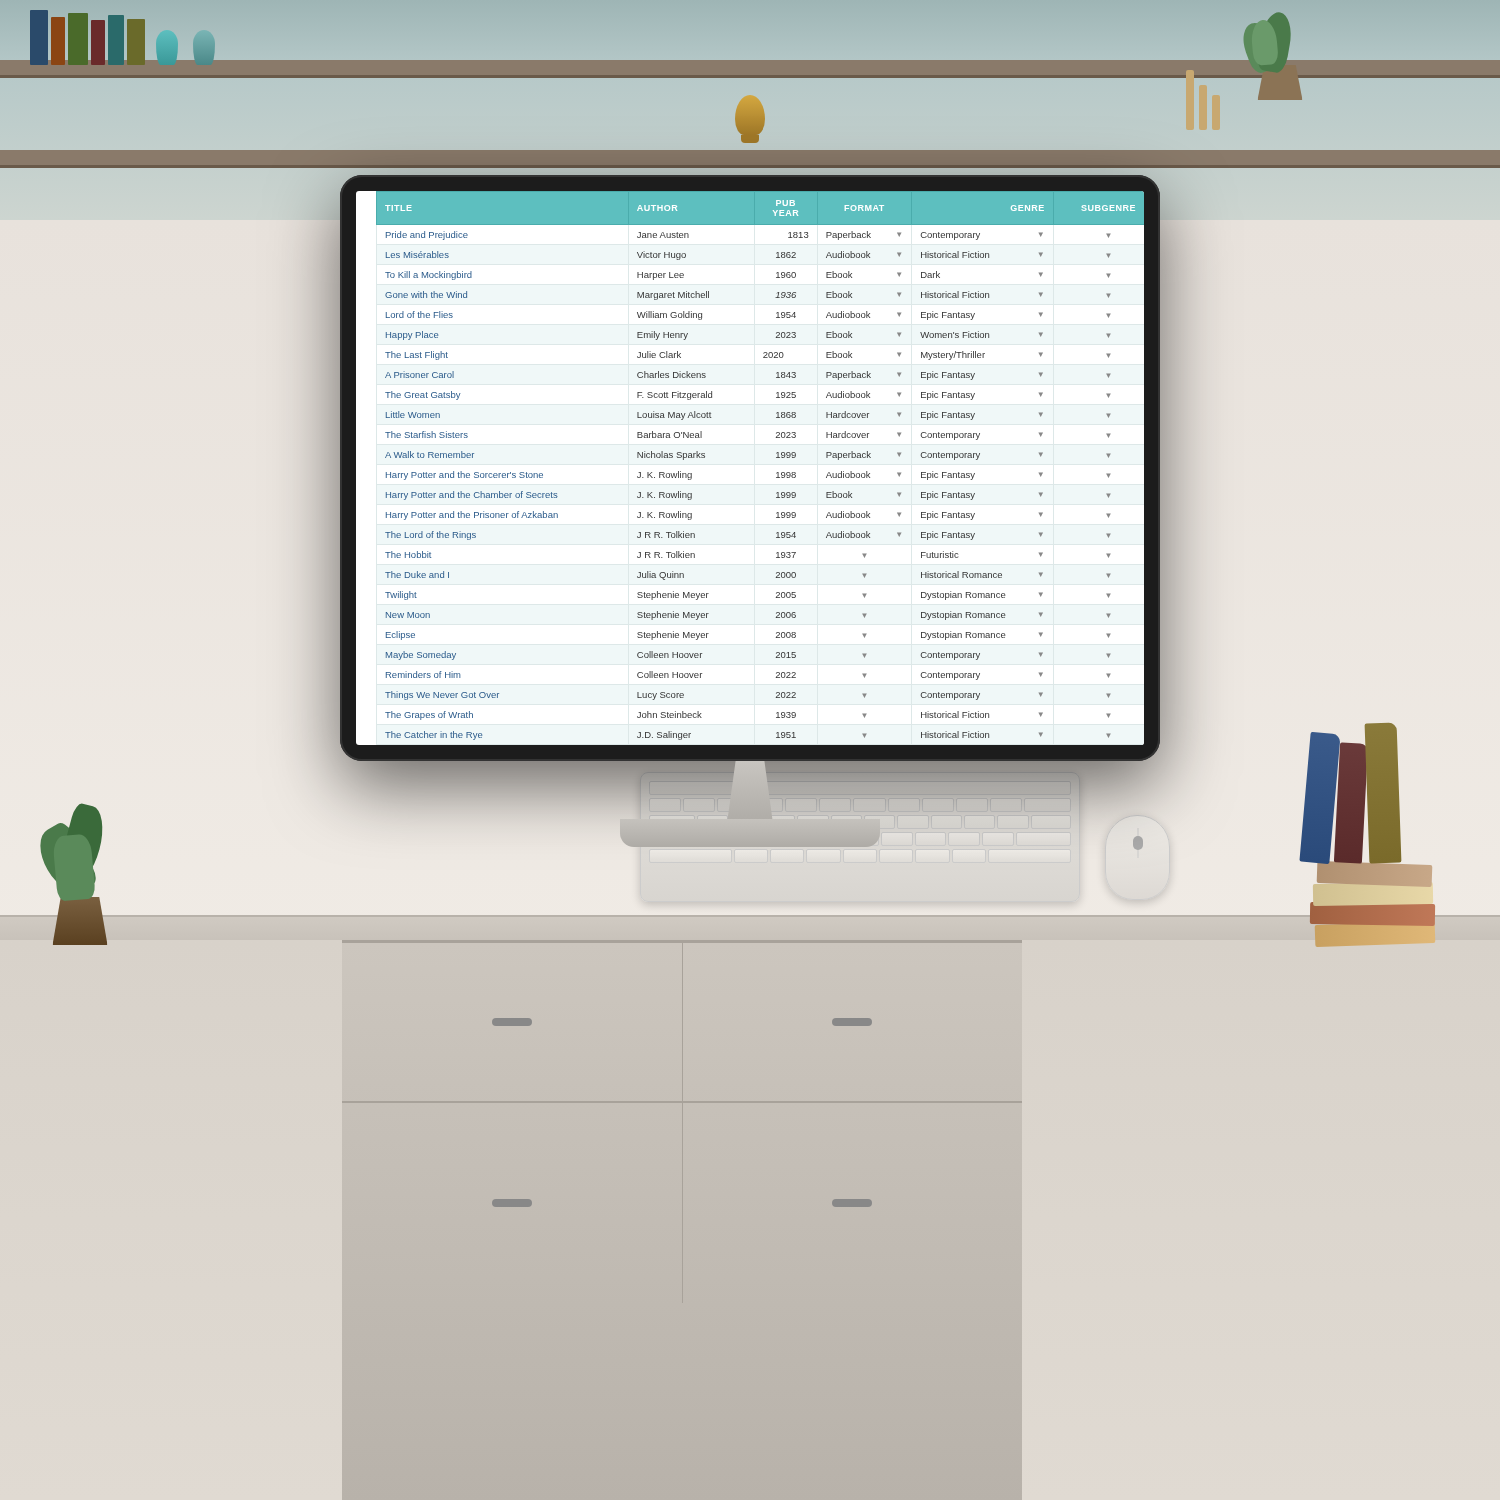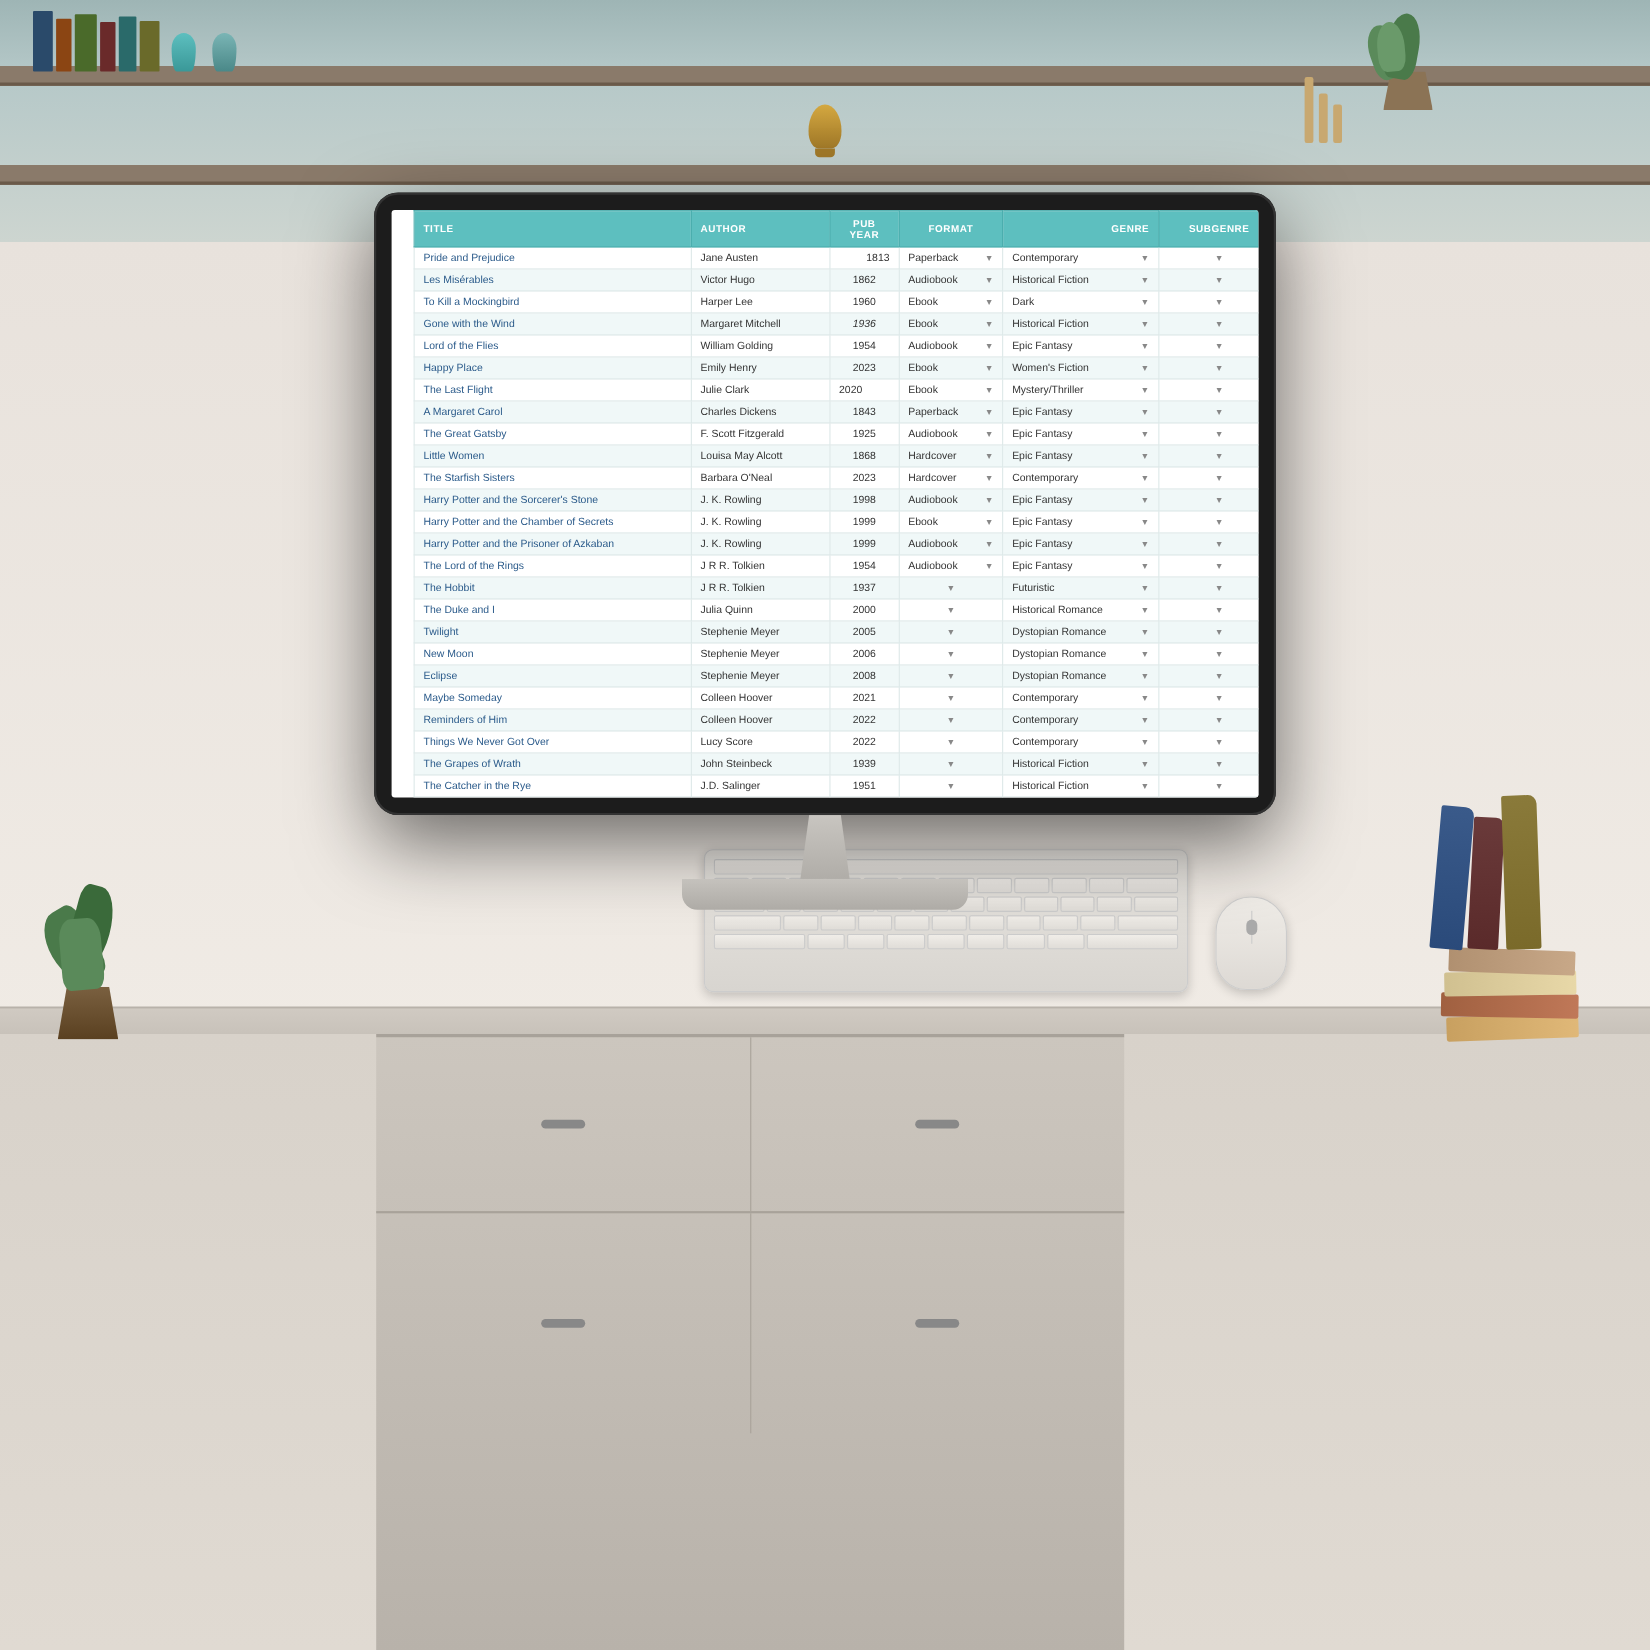--- a/index.html
+++ b/index.html
@@ -337,21 +337,21 @@
               <td style="text-align: left;">2020</td>
               <td style="text-align: center;">
                 <span style="display:flex;align-items:center;justify-content:space-between;">Ebook <span style="color:#888;font-size:8px;">▼</span></span>
               </td>
               <td style="text-align: center;">
                 <span style="display:flex;align-items:center;justify-content:space-between;">Mystery/Thriller <span style="color:#888;font-size:8px;">▼</span></span>
               </td>
               <td style="text-align: center;"><span style="color:#888;font-size:8px;">▼</span></td>
             </tr>
             <tr>
-              <td style="color: rgb(42, 90, 138); cursor: pointer;">A Margaret Carol</td>
+              <td style="color: rgb(42, 90, 138); cursor: pointer;">A Prisoner Carol</td>
               <td>Charles Dickens</td>
               <td style="text-align: center;">1843</td>
               <td style="text-align: center;">
                 <span style="display:flex;align-items:center;justify-content:space-between;">Paperback <span style="color:#888;font-size:8px;">▼</span></span>
               </td>
               <td style="text-align: center;">
                 <span style="display:flex;align-items:center;justify-content:space-between;">Epic Fantasy <span style="color:#888;font-size:8px;">▼</span></span>
               </td>
               <td style="text-align: center;"><span style="color:#888;font-size:8px;">▼</span></td>
             </tr>
@@ -385,20 +385,32 @@
               <td style="text-align: center;">2023</td>
               <td style="text-align: center;">
                 <span style="display:flex;align-items:center;justify-content:space-between;">Hardcover <span style="color:#888;font-size:8px;">▼</span></span>
               </td>
               <td style="text-align: center;">
                 <span style="display:flex;align-items:center;justify-content:space-between;">Contemporary <span style="color:#888;font-size:8px;">▼</span></span>
               </td>
               <td style="text-align: center;"><span style="color:#888;font-size:8px;">▼</span></td>
             </tr>
             <tr>
+              <td style="color: rgb(42, 90, 138); cursor: pointer;">A Walk to Remember</td>
+              <td>Nicholas Sparks</td>
+              <td style="text-align: center;">1999</td>
+              <td style="text-align: center;">
+                <span style="display:flex;align-items:center;justify-content:space-between;">Paperback <span style="color:#888;font-size:8px;">▼</span></span>
+              </td>
+              <td style="text-align: center;">
+                <span style="display:flex;align-items:center;justify-content:space-between;">Contemporary <span style="color:#888;font-size:8px;">▼</span></span>
+              </td>
+              <td style="text-align: center;"><span style="color:#888;font-size:8px;">▼</span></td>
+            </tr>
+            <tr>
               <td style="color: rgb(42, 90, 138); cursor: pointer;">Harry Potter and the Sorcerer's Stone</td>
               <td>J. K. Rowling</td>
               <td style="text-align: center;">1998</td>
               <td style="text-align: center;">
                 <span style="display:flex;align-items:center;justify-content:space-between;">Audiobook <span style="color:#888;font-size:8px;">▼</span></span>
               </td>
               <td style="text-align: center;">
                 <span style="display:flex;align-items:center;justify-content:space-between;">Epic Fantasy <span style="color:#888;font-size:8px;">▼</span></span>
               </td>
               <td style="text-align: center;"><span style="color:#888;font-size:8px;">▼</span></td>
@@ -485,21 +497,21 @@
               <td style="text-align: center;">2008</td>
               <td style="text-align: center;"><span style="color:#888;font-size:8px;">▼</span></td>
               <td style="text-align: center;">
                 <span style="display:flex;align-items:center;justify-content:space-between;">Dystopian Romance <span style="color:#888;font-size:8px;">▼</span></span>
               </td>
               <td style="text-align: center;"><span style="color:#888;font-size:8px;">▼</span></td>
             </tr>
             <tr>
               <td style="color: rgb(42, 90, 138); cursor: pointer;">Maybe Someday</td>
               <td>Colleen Hoover</td>
-              <td style="text-align: center;">2021</td>
+              <td style="text-align: center;">2015</td>
               <td style="text-align: center;"><span style="color:#888;font-size:8px;">▼</span></td>
               <td style="text-align: center;">
                 <span style="display:flex;align-items:center;justify-content:space-between;">Contemporary <span style="color:#888;font-size:8px;">▼</span></span>
               </td>
               <td style="text-align: center;"><span style="color:#888;font-size:8px;">▼</span></td>
             </tr>
             <tr>
               <td style="color: rgb(42, 90, 138); cursor: pointer;">Reminders of Him</td>
               <td>Colleen Hoover</td>
               <td style="text-align: center;">2022</td>

